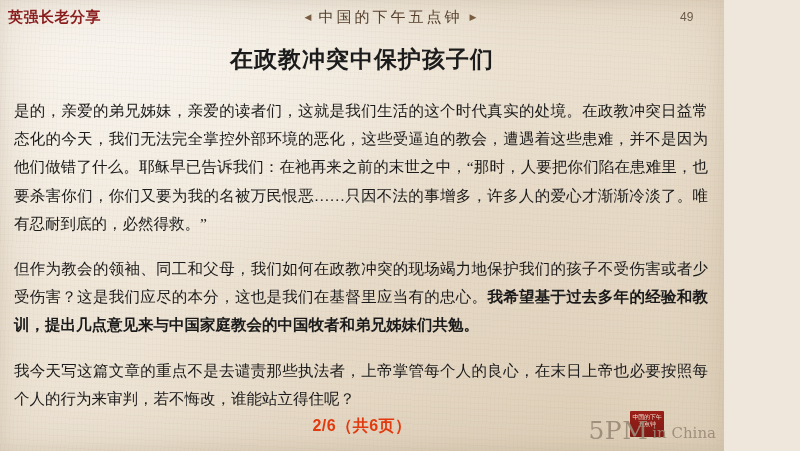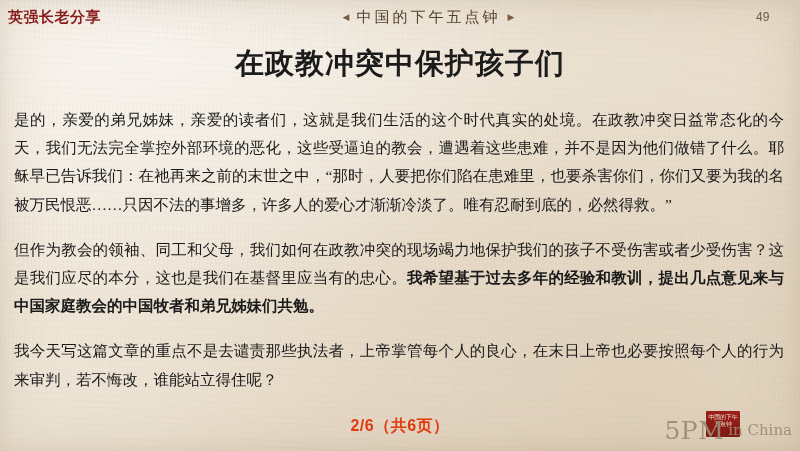--- a/index.html
+++ b/index.html
@@ -8,21 +8,21 @@
   }
   body {
     width: 800px;
     height: 451px;
     overflow: hidden;
     font-family: "Liberation Sans", sans-serif;
     background: #efe7db;
   }
   .page {
     position: relative;
-    width: 800px;
+    width: 724px;
     height: 451px;
     box-sizing: border-box;
     background:
       radial-gradient(ellipse at 18% 8%, rgba(255,255,255,0.55) 0%, rgba(255,255,255,0) 45%),
       radial-gradient(ellipse at 80% 88%, rgba(214,196,170,0.50) 0%, rgba(214,196,170,0) 55%),
       linear-gradient(135deg, #f4ece0 0%, #efe6d8 30%, #eadfce 60%, #e8ddcb 100%);
     overflow: hidden;
   }
   
   .page:before {
@@ -85,21 +85,21 @@
     color: #6b5a48;
     width: 34px;
     text-align: left;
   }
 
   
   .article-title {
     position: relative;
     z-index: 3;
     text-align: center;
-    font-size: 29px;
+    font-size: 23px;
     font-weight: bold;
     color: #1b1b1b;
     letter-spacing: 1px;
     margin: 12px 0 0 0;
     font-family: "DejaVu Sans", "Liberation Sans", sans-serif;
   }
 
   .body {
     position: relative;
     z-index: 3;
@@ -133,21 +133,21 @@
     font-weight: bold;
     color: #e23a0f;
     letter-spacing: 0.5px;
   }
   .watermark {
     position: absolute;
     right: 8px;
     bottom: 8px;
     z-index: 4;
     display: flex;
-    align-items: center;
+    align-items: flex-end;
     gap: 4px;
     opacity: .92;
   }
   .wm-text {
     font-family: "DejaVu Serif", "Liberation Serif", serif;
     font-size: 25px;
     color: #9a8a77;
     line-height: 0.95;
     letter-spacing: 0.5px;
   }

